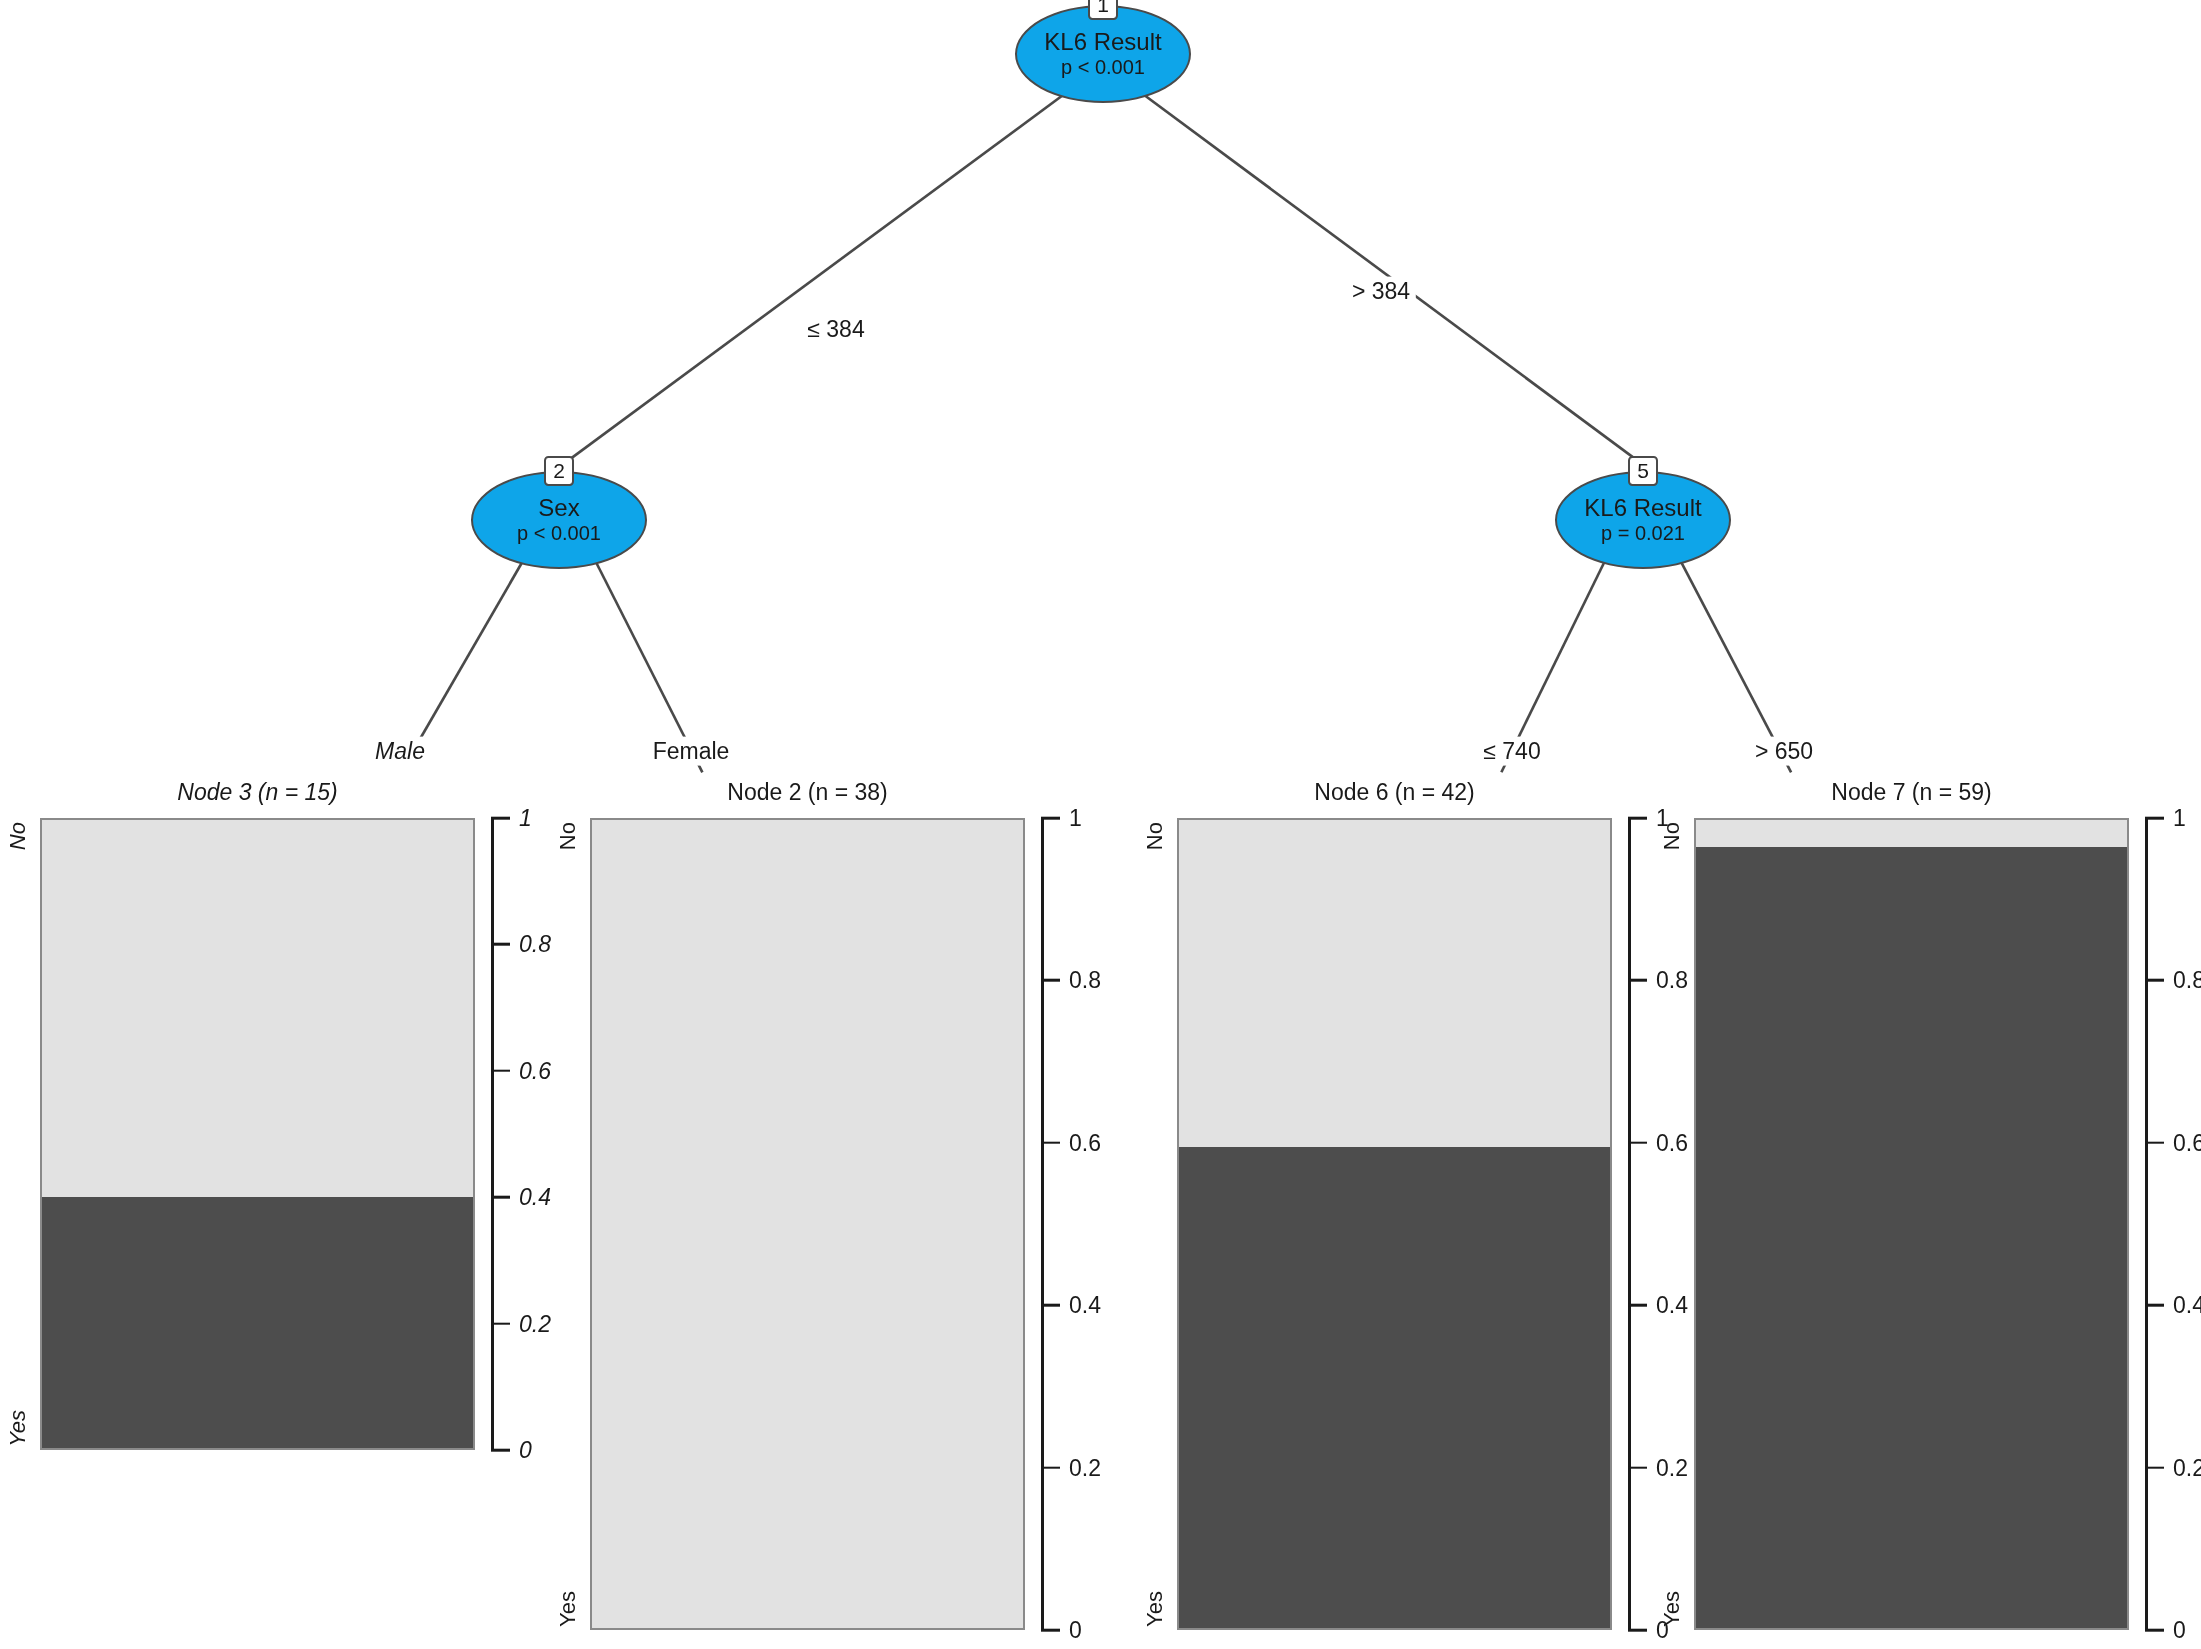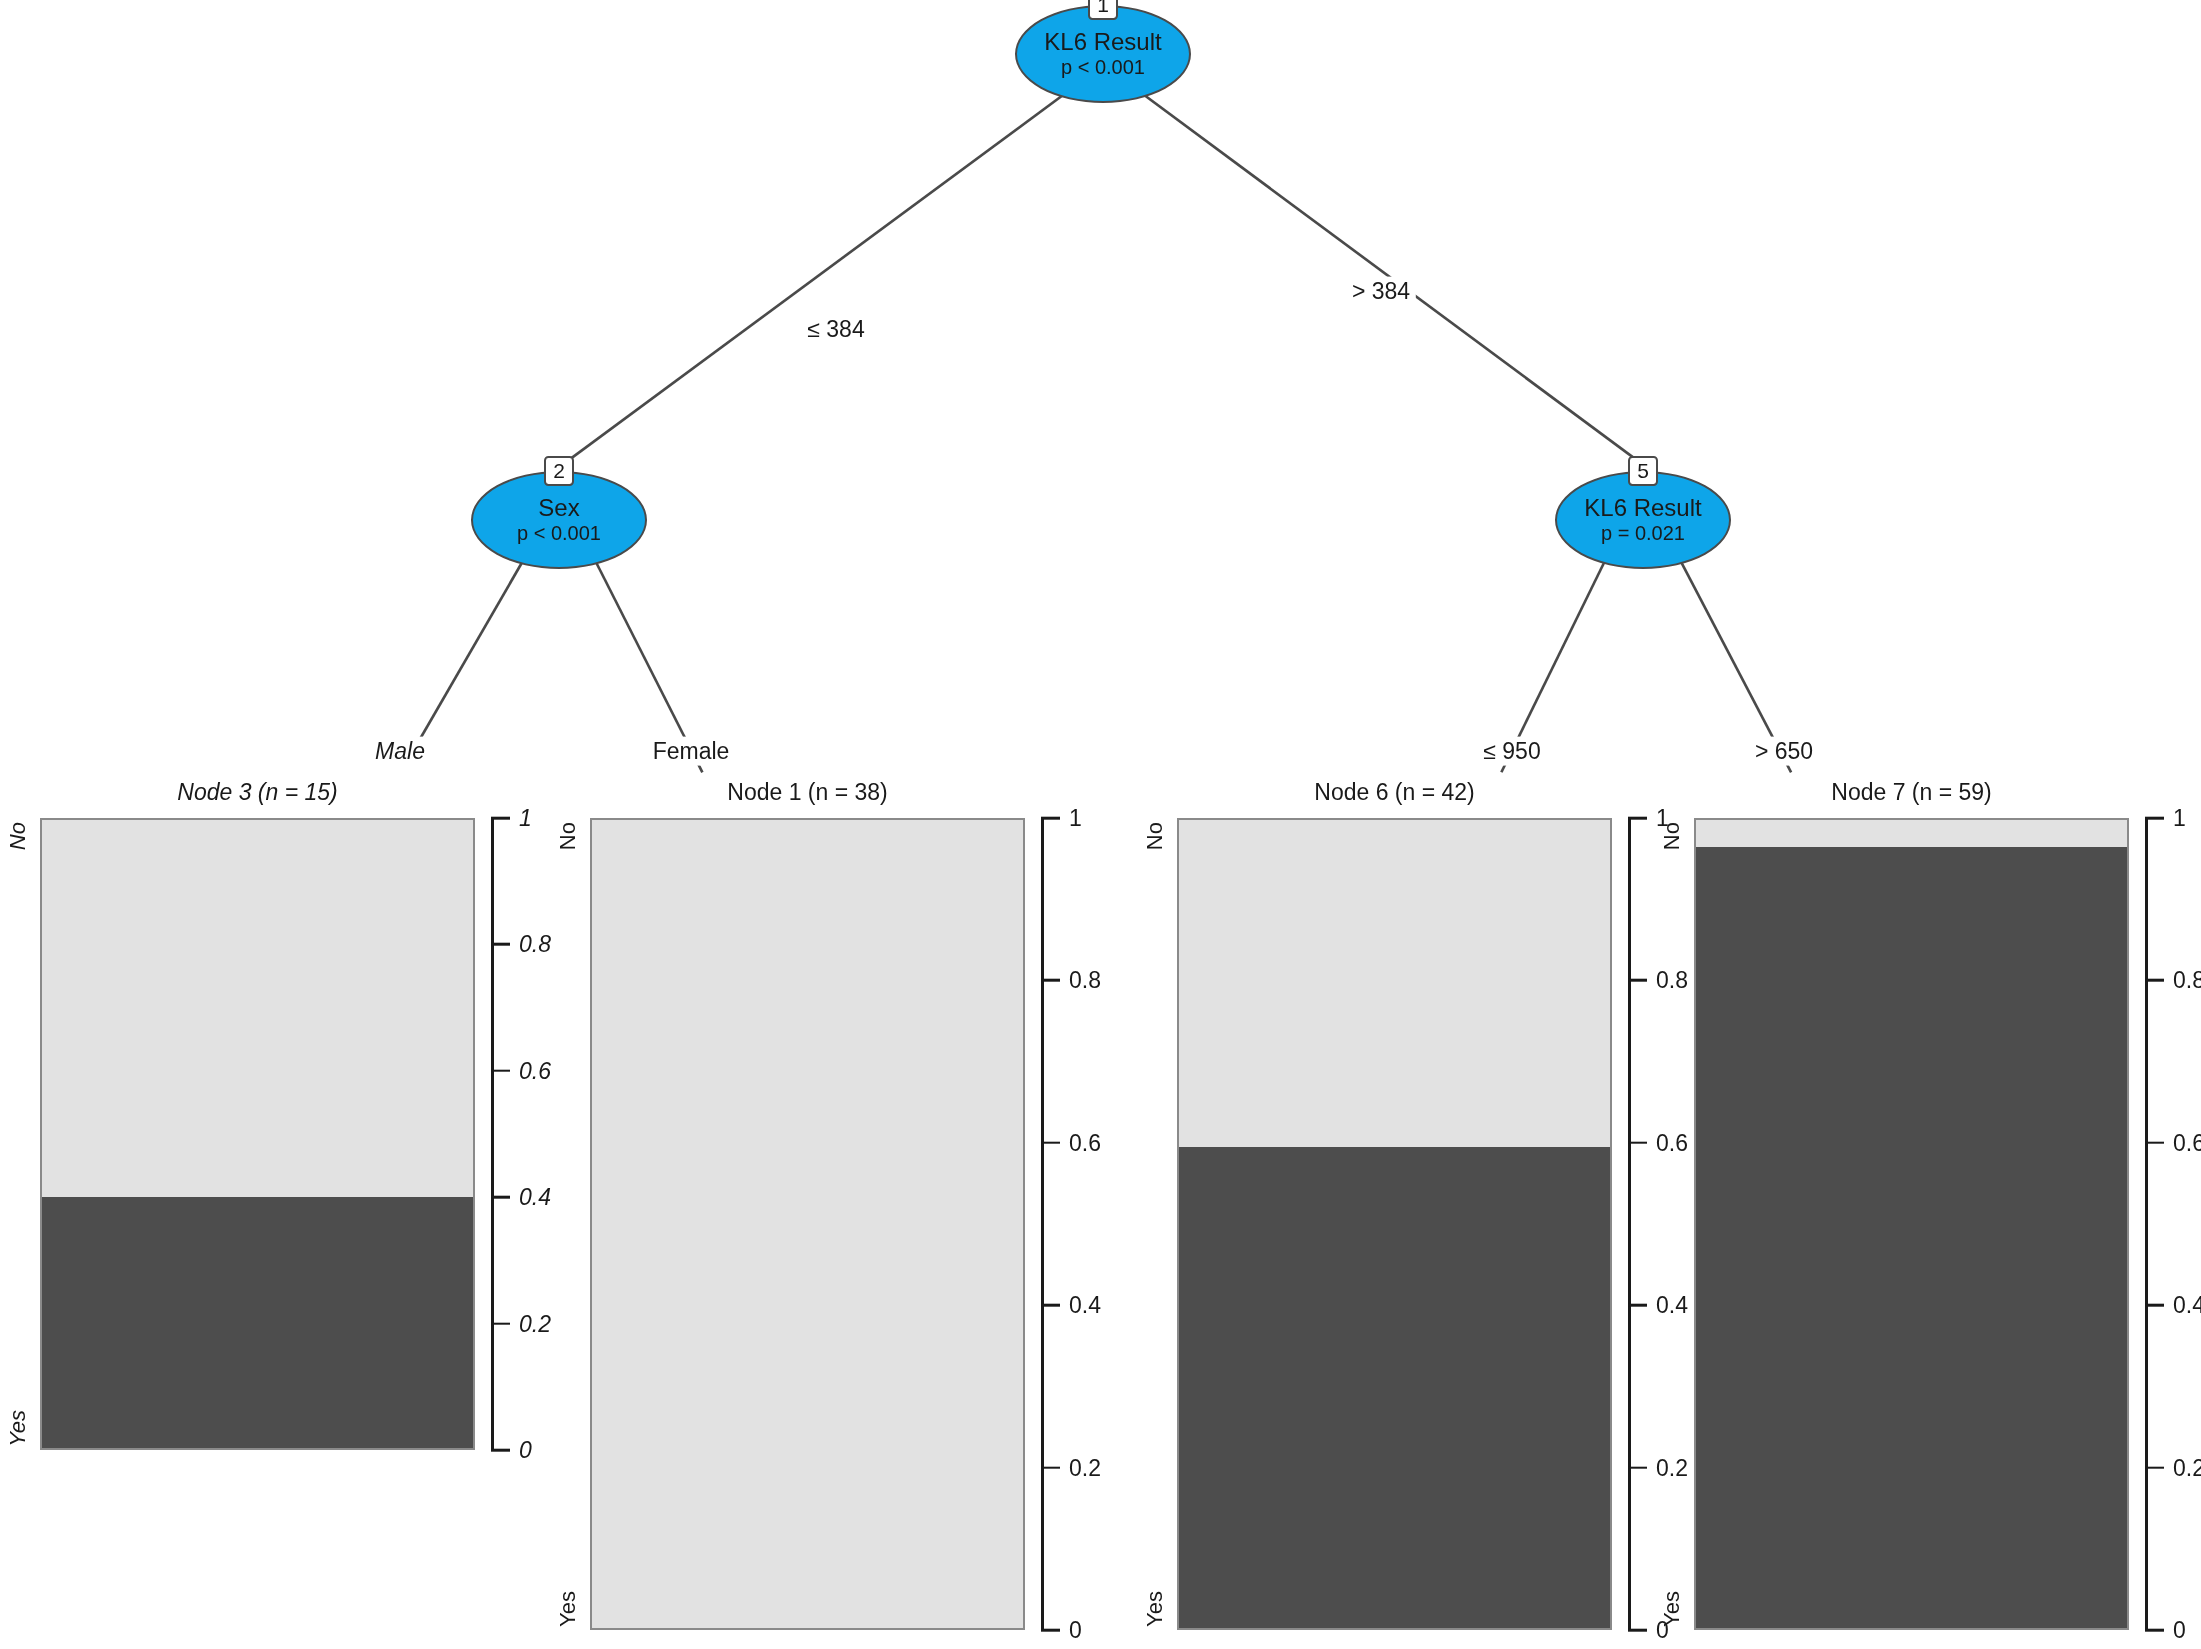--- a/index.html
+++ b/index.html
@@ -104,21 +104,21 @@
     <div class="ellipse">
       <div class="line1">KL6 Result</div>
       <div class="line2">p = 0.021</div>
     </div>
   </div>
 
   <div class="edge-label" style="left:836px;top:291px;margin-top:38px;">≤ 384</div>
   <div class="edge-label" style="left:1381px;top:291px;">&gt; 384</div>
   <div class="edge-label" style="left:400px;top:751px;font-style:italic;">Male</div>
   <div class="edge-label" style="left:691px;top:751px;">Female</div>
-  <div class="edge-label" style="left:1512px;top:751px;">≤ 950</div>
+  <div class="edge-label" style="left:1512px;top:751px;">≤ 740</div>
   <div class="edge-label" style="left:1784px;top:751px;">&gt; 650</div>
 
   <div class="panel" style="left:40px;top:818px;width:435px;height:632px;font-style:italic;">
     <div class="panel-title">Node 3 (n = 15)</div>
     <div class="side-lab side-no">No</div>
     <div class="side-lab side-yes">Yes</div>
     <div class="plotbox">
       <div class="bar-stack">
         <div class="seg-no" style="height: 60%;"></div>
         <div class="seg-yes" style="height: 40%;"></div>
@@ -137,21 +137,21 @@
           <div class="tick-lab" style="top: 60%;">0.4</div>
           <div class="tick" style="top: 80%;"></div>
           <div class="tick-lab" style="top: 80%;">0.2</div>
           <div class="tick" style="top: 100%;"></div>
           <div class="tick-lab" style="top: 100%;">0</div>
         </div>
     </div>
   </div>
 
   <div class="panel" style="left:590px;top:818px;width:435px;height:812px;">
-    <div class="panel-title">Node 1 (n = 38)</div>
+    <div class="panel-title">Node 2 (n = 38)</div>
     <div class="side-lab side-no">No</div>
     <div class="side-lab side-yes">Yes</div>
     <div class="plotbox">
       <div class="bar-stack">
         <div class="seg-no" style="height: 100%;"></div>
         <div class="seg-yes" style="height: 0%;"></div>
       </div>
     </div>
     <div class="axis" style="left:435px;">
       <div class="axis-spine"></div>

